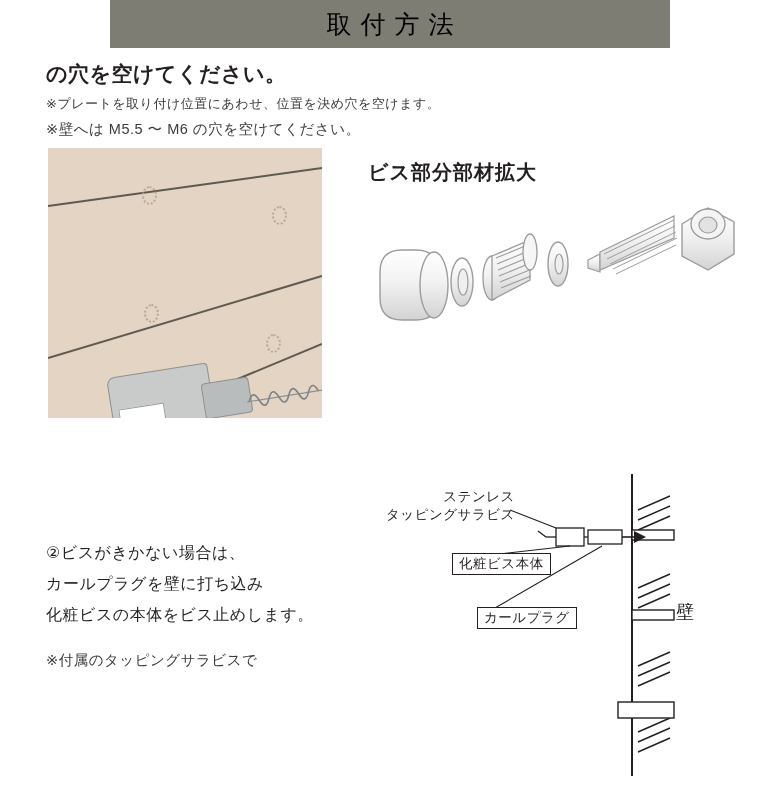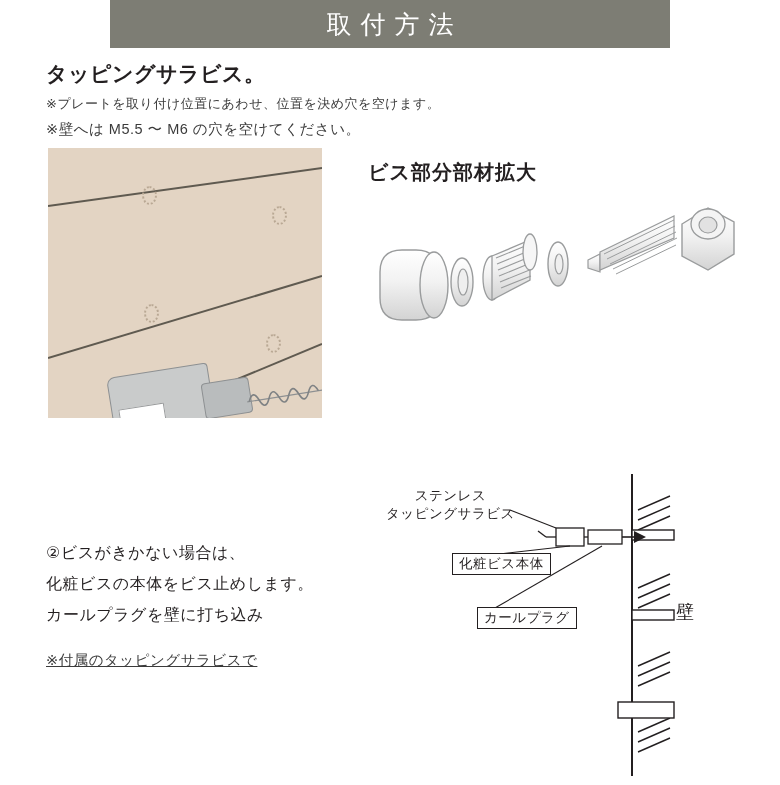--- a/index.html
+++ b/index.html
@@ -12,21 +12,21 @@
     position:relative;
     overflow:hidden;
   }
   
   .header{
     position:absolute;left:110px;top:0;width:560px;height:48px;
     background:#7d7d74;
     display:flex;align-items:center;justify-content:center;
   }
   .header-title{
-    color:#ffffff;font-size:25px;letter-spacing:9px;
+    color:#000000;font-size:25px;letter-spacing:9px;
     font-weight:400;text-indent:9px;
   }
   
   .step1-title{
     position:absolute;left:46px;top:60px;
     font-size:21px;font-weight:bold;letter-spacing:0.5px;
   }
   .step1-note1{
     position:absolute;left:46px;top:95px;
     font-size:13px;color:#3b3b3b;letter-spacing:0.5px;
@@ -74,21 +74,21 @@
     font-size:20px;font-weight:bold;letter-spacing:1px;
   }
   .screw-figure{position:absolute;left:352px;top:190px;width:400px;height:150px;}
   
   .step2-title{
     position:absolute;left:46px;top:537px;
     font-size:16px;font-weight:normal;line-height:31px;letter-spacing:0.5px;
   }
   .step2-note{
     position:absolute;left:46px;top:648px;
-    font-size:14.5px;color:#3b3b3b;line-height:25px;letter-spacing:0.5px;text-decoration:underline;
+    font-size:14.5px;color:#3b3b3b;line-height:25px;letter-spacing:0.5px;
   }
   
   .wall-figure{position:absolute;left:370px;top:470px;width:400px;height:310px;}
   .cal-label{
     position:absolute;font-size:13.5px;color:#231f20;letter-spacing:0.5px;
     white-space:pre-line;line-height:18px;
   }
   .boxed{
     border:1px solid #231f20;padding:2px 6px 3px 6px;background:#fff;
     font-size:13.5px;letter-spacing:0.5px;
@@ -97,21 +97,21 @@
     position:absolute;left:676px;top:600px;font-size:18px;letter-spacing:2px;
   }
 </style>
 </head>
 <body>
 
 <div class="header">
   <div class="header-title">取付方法</div>
 </div>
 
-<div class="step1-title">タッピングサラビス。</div>
+<div class="step1-title">の穴を空けてください。</div>
 <div class="step1-note1">※プレートを取り付け位置にあわせ、位置を決め穴を空けます。</div>
 <div class="step1-note2">※壁へは M5.5 〜 M6 の穴を空けてください。</div>
 
 <div class="photo">
 
   <svg width="274" height="270" style="position:absolute;left:0;top:0;">
     <line x1="0" y1="58" x2="274" y2="20" stroke="#5f5a50" stroke-width="2"></line>
     <line x1="0" y1="210" x2="274" y2="128" stroke="#5f5a50" stroke-width="2"></line>
     <line x1="96" y1="270" x2="274" y2="196" stroke="#5f5a50" stroke-width="2"></line>
 
@@ -176,22 +176,22 @@
 
   <g>
     <path d="M330 34 l26 -16 l26 14 l0 32 l-26 16 l-26 -14 z" fill="url(#metal)" stroke="#9a9c9d" stroke-width="1.4"></path>
     <ellipse cx="356" cy="34" rx="17" ry="15" fill="#f4f4f4" stroke="#9a9c9d" stroke-width="1.3"></ellipse>
     <ellipse cx="356" cy="35" rx="9" ry="8" fill="#e2e2e2" stroke="#9a9c9d" stroke-width="1.2"></ellipse>
   </g>
 </svg>
 
 <div class="step2-title">
   <div>②ビスがきかない場合は、</div>
+  <div>カールプラグを壁に打ち込み</div>
   <div>化粧ビスの本体をビス止めします。</div>
-  <div>カールプラグを壁に打ち込み</div>
 </div>
 <div class="step2-note">
   <div>※付属のタッピングサラビスで</div>
 </div>
 
 <svg class="wall-figure" viewBox="0 0 400 310">
 
   <line x1="262" y1="4" x2="262" y2="306" stroke="#231f20" stroke-width="2"></line>
 
   <g stroke="#231f20" stroke-width="1.4">
@@ -225,21 +225,21 @@
     <line x1="168" y1="61" x2="176" y2="67" stroke="#231f20" stroke-width="1.3"></line>
   </g>
 
   <g stroke="#231f20" stroke-width="1.1" fill="none">
     <path d="M140 40 L186 58"></path>
     <path d="M112 86 L200 76"></path>
     <path d="M118 142 L232 76"></path>
   </g>
 </svg>
 
-<div class="cal-label" style="left:386px;top:488px;text-align:center;font-family:Liberation Mono, monospace;">ステンレス
+<div class="cal-label" style="left:386px;top:488px;text-align:right;">ステンレス
 タッピングサラビス</div>
 
 <div style="position:absolute;left:452px;top:554px;">
   <span class="boxed">化粧ビス本体</span>
 </div>
 
 <div style="position:absolute;left:452px;top:608px;padding-left:25px;">
   <span class="boxed">カールプラグ</span>
 </div>
 

